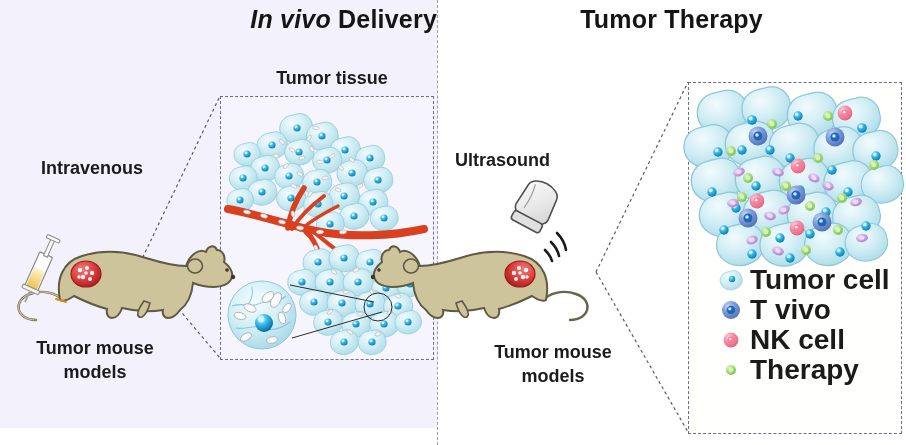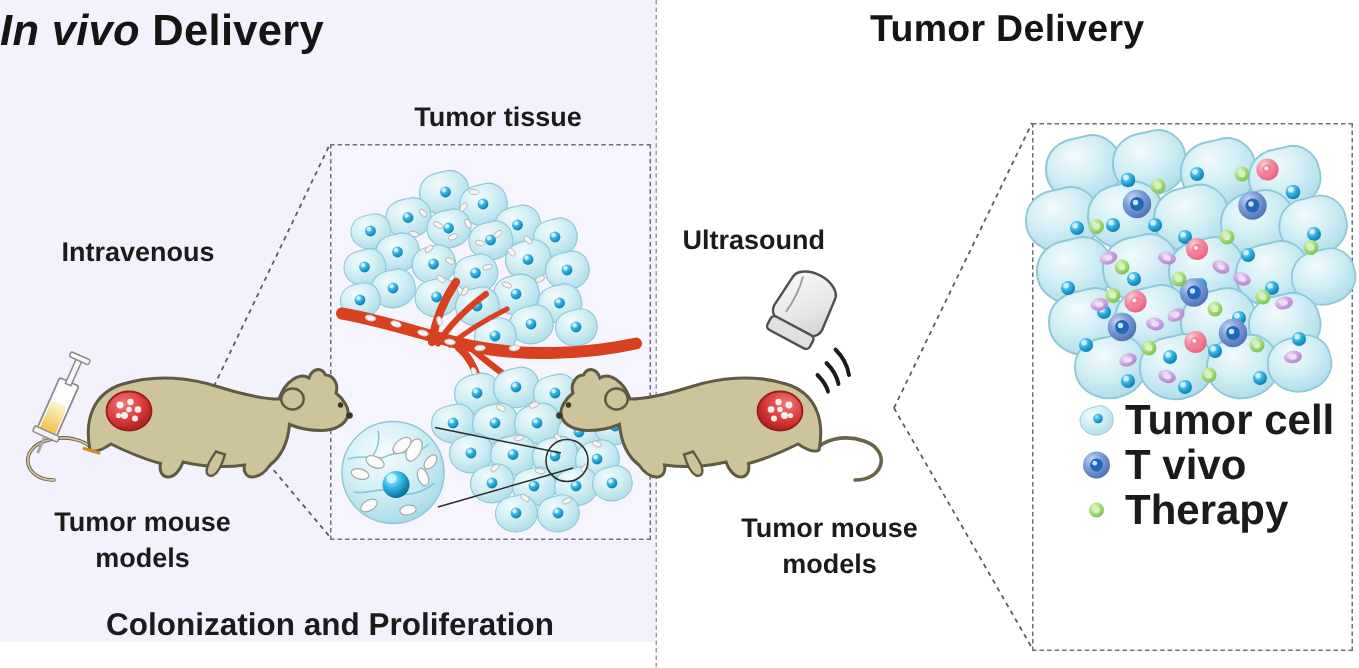--- a/index.html
+++ b/index.html
@@ -6,21 +6,21 @@
   body{
     width:906px;height:445px;background:#ffffff;
     font-family:"Liberation Sans","DejaVu Sans",sans-serif;
     overflow:hidden;position:relative;
   }
   #figure{position:absolute;inset:0;width:906px;height:445px;}
   .panel-left-bg{position:absolute;left:0;top:0;width:437px;height:428px;background:#f3f2fc;}
   .divider{position:absolute;left:437px;top:0;width:0;height:445px;
            border-left:1.4px dashed #9a9ab0;}
   .ttl{position:absolute;color:#151515;font-weight:bold;letter-spacing:.2px;}
-  #title-left{left:0;top:5px;width:437px;text-align:left;font-size:29px;}
+  #title-left{left:0;top:5px;width:437px;text-align:right;font-size:25px;}
   #title-left .it{font-style:italic;}
   #title-right{left:437px;top:5px;width:469px;text-align:center;font-size:25px;}
   .lbl{position:absolute;color:#1b1b1b;font-weight:bold;font-size:18px;line-height:24px;}
   #label-tumor-tissue{left:232px;top:66px;width:200px;text-align:center;}
   #label-iv{left:2px;top:156px;width:180px;text-align:center;}
   #label-mouse-left{left:0px;top:336px;width:190px;text-align:center;}
   #label-colonization{left:10px;top:405px;width:420px;text-align:center;font-size:21px;}
   #label-ultrasound{left:455px;top:148px;width:180px;}
   #label-mouse-right{left:458px;top:340px;width:190px;text-align:center;}
   .inset-box{position:absolute;border:1.4px dashed #6d6d86;}
@@ -36,31 +36,30 @@
 <body>
 
 <div id="figure">
 
   <div class="panel-left-bg"></div>
   <div class="divider"></div>
 
   <div class="ttl" id="title-left">
     <span class="it">In vivo</span><span> Delivery</span>
   </div>
-  <div class="ttl" id="title-right">Tumor Delivery</div>
+  <div class="ttl" id="title-right">Tumor Therapy</div>
 
   <div class="lbl" id="label-tumor-tissue">Tumor tissue</div>
   <div class="lbl" id="label-iv">
     <div>Intravenous</div>
   </div>
   <div class="lbl" id="label-mouse-left">
     <div>Tumor mouse</div>
     <div>models</div>
   </div>
-  <div class="lbl" id="label-colonization">Colonization and Proliferation</div>
 
   <div class="lbl" id="label-ultrasound">Ultrasound</div>
   <div class="lbl" id="label-mouse-right">
     <div>Tumor mouse</div>
     <div>models</div>
   </div>
 
   <div class="inset-box" id="inset-left"></div>
   <div class="inset-box" id="inset-right"></div>
 
@@ -914,20 +913,37 @@
             </radialGradient>
           </defs>
           <circle r="9" fill="url(#lg2)"></circle>
           <circle r="4.3" fill="#1f68b8"></circle>
           <circle cx="-1.2" cy="-1.2" r="1.6" fill="#cfe2ff"></circle>
         </svg>
       </span>
       <span class="ltxt">T vivo</span>
     </div>
 
+    <div class="legend-row">
+      <span class="swatch">
+        <svg width="22" height="22" viewBox="-11 -11 22 22">
+          <defs>
+            <radialGradient id="lg3" cx="35%" cy="30%" r="75%">
+              <stop offset="0%" stop-color="#ffd3dd"></stop>
+                <stop offset="45%" stop-color="#f58da6"></stop>
+                <stop offset="100%" stop-color="#e85f7e"></stop>
+            </radialGradient>
+          </defs>
+          <circle r="7.4" fill="url(#lg3)"></circle>
+          <circle r="3.4" fill="#f07f99"></circle>
+          <circle cx="-0.9" cy="-0.9" r="1.3" fill="#ffe3ea"></circle>
+        </svg>
+      </span>
+      <span class="ltxt">NK cell</span>
+    </div>
 
     <div class="legend-row">
       <span class="swatch">
         <svg width="22" height="22" viewBox="-11 -11 22 22">
           <defs>
             <radialGradient id="lg4" cx="35%" cy="30%" r="75%">
               <stop offset="0%" stop-color="#e2f5cd"></stop>
                 <stop offset="50%" stop-color="#a8dd7c"></stop>
                 <stop offset="100%" stop-color="#7cc14e"></stop>
             </radialGradient>

